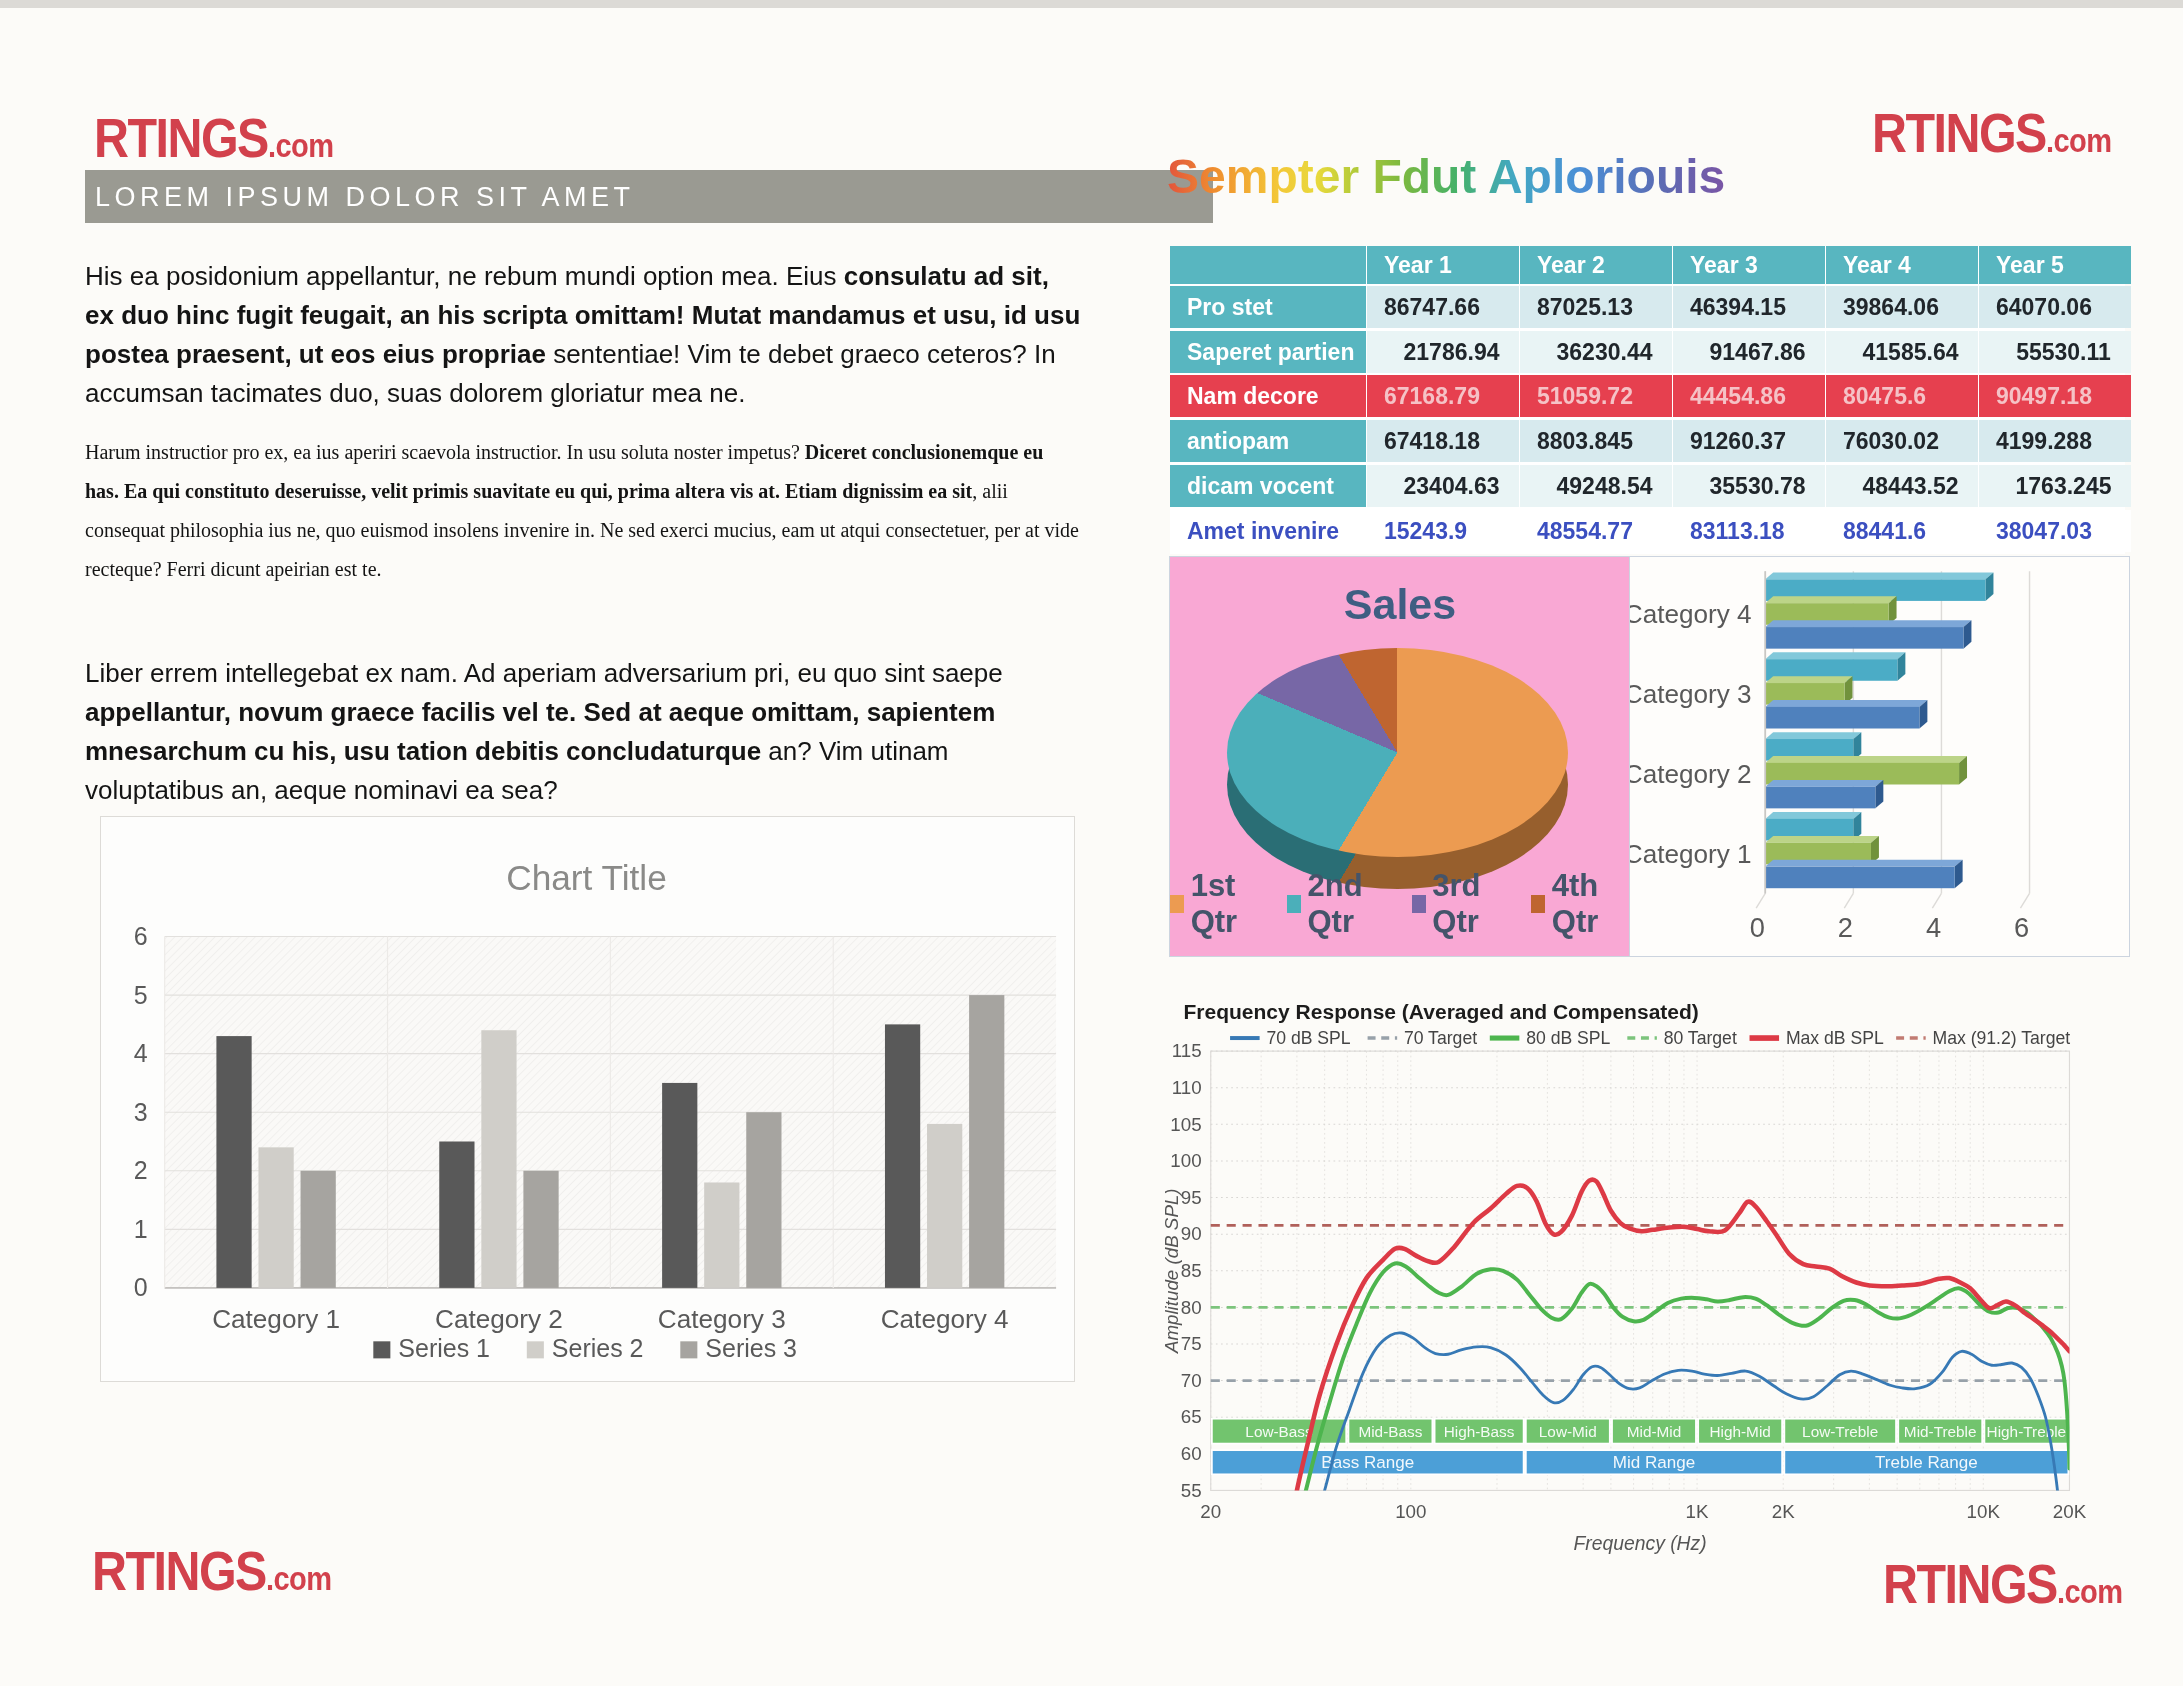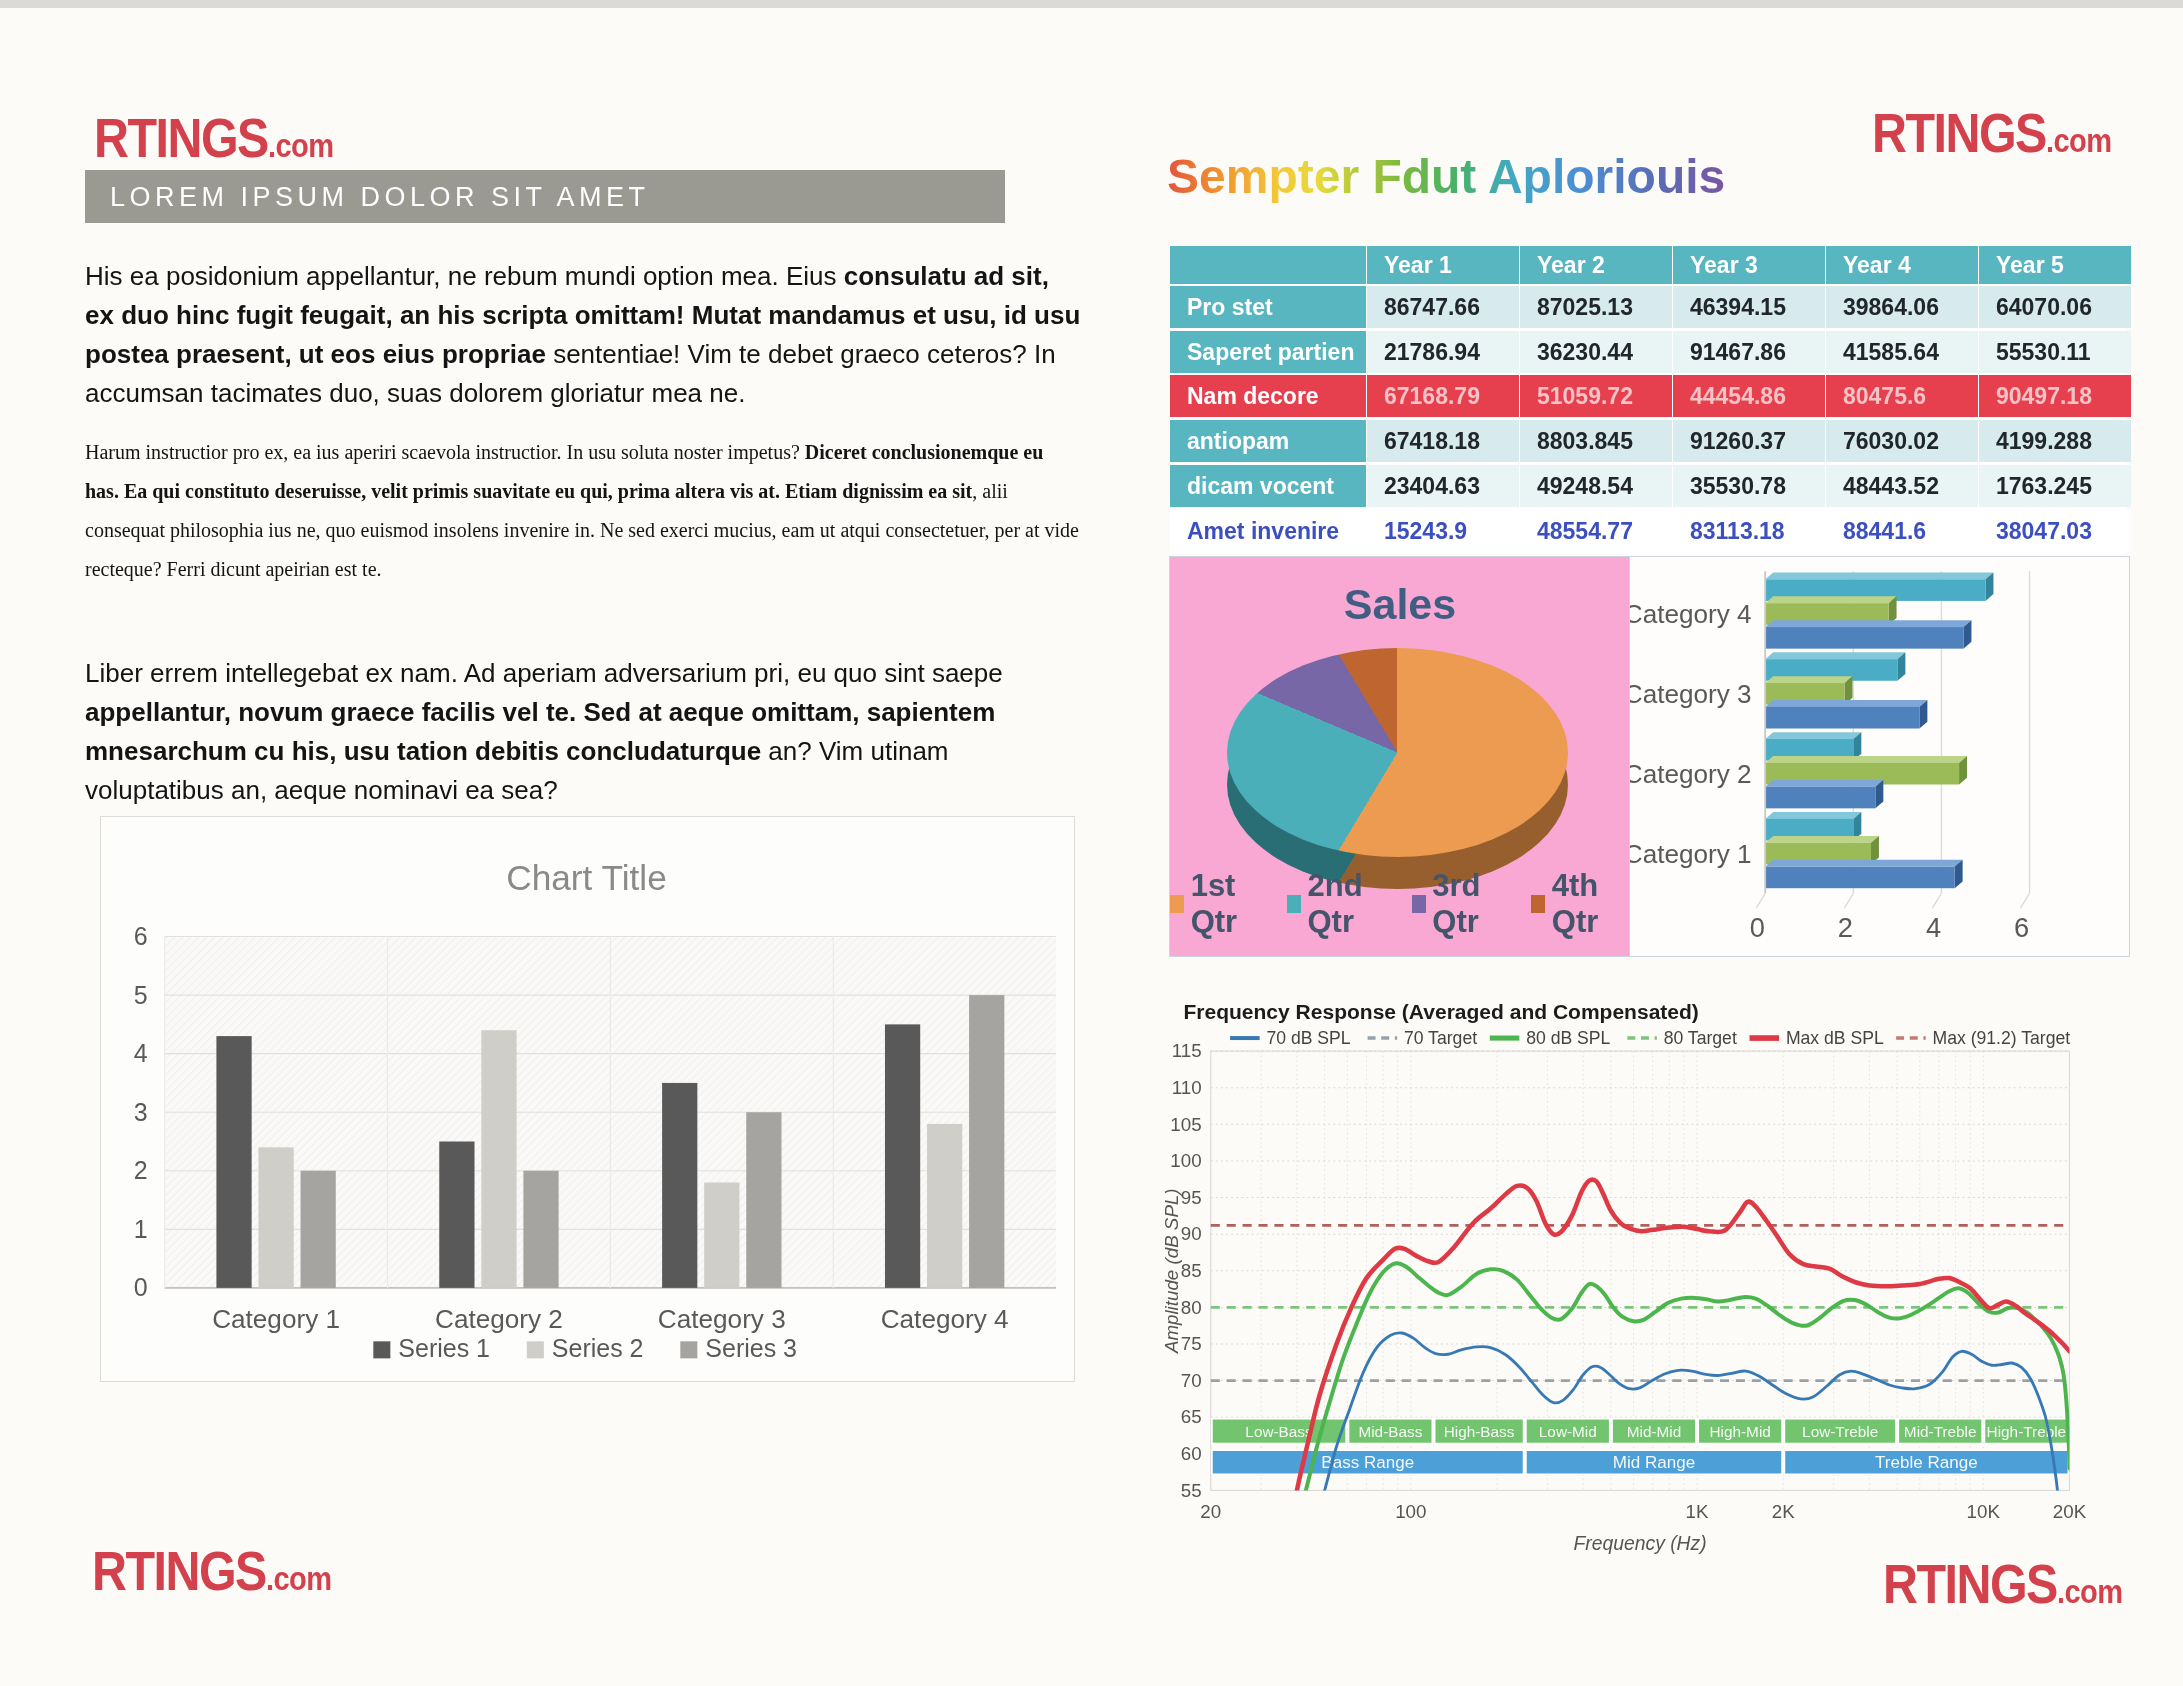--- a/index.html
+++ b/index.html
@@ -10,39 +10,39 @@
   
   #watermark{position:absolute;left:398px;top:171px;width:1819px;z-index:0;
     transform:rotate(-47deg);transform-origin:50% 50%;
     font-size:353px;font-weight:bold;letter-spacing:24px;color:#dbd9d5;opacity:.55;
     top:597px;left:313px;white-space:nowrap;}
   
   .logo{white-space:nowrap;color:#d2414c;font-weight:bold;transform:scaleX(.88);transform-origin:left center;}
   .logo .big{font-size:55px;letter-spacing:-1.7px;}
   .logo .small{font-size:33px;letter-spacing:-0.6px;}
   
-  #graybar{left:85px;top:170px;width:920px;height:53px;background:#9a9a92;
-    color:#fff;font-size:27px;letter-spacing:4.5px;line-height:55px;padding-left:25px;box-sizing:border-box;}
+  #graybar{left:85px;top:170px;width:1128px;height:53px;background:#9a9a92;
+    color:#fff;font-size:27px;letter-spacing:4.5px;line-height:55px;padding-left:10px;box-sizing:border-box;}
   
   .para{left:85px;width:996px;font-size:26px;line-height:39px;color:#141414;}
   .para.serif{font-family:"Liberation Serif",serif;font-size:20px;line-height:39px;}
   
   #colbox{left:100px;top:816px;width:973px;height:564px;background:#fdfdfc;border:1.1px solid #dddbd7;}
   
   #rainbow{left:1167px;top:149px;font-size:48px;font-weight:bold;
     background:linear-gradient(90deg,#e2543c 0%,#f0912f 9%,#f3c838 20%,#e8d93c 27%,#b8cc3a 33%,#7db93f 42%,#45b169 52%,#43a8c2 62%,#4b8fd6 74%,#5b6cb4 88%,#7a55a5 100%);
     -webkit-background-clip:text;background-clip:text;color:transparent;}
   
   #tablewrap{left:1170px;top:246px;width:955px;background:#fff;}
   .trow{display:grid;grid-template-columns:196px 152px 152px 152px 152px 152px;gap:1px;margin-bottom:2.3px;}
   .tcell{height:42px;line-height:42px;padding-left:17px;font-size:23px;font-weight:bold;white-space:nowrap;overflow:hidden;}
   .thead .tcell{height:38px;line-height:38px;background:#58b6c0;color:#fff;}
   .lab{background:#58b6c0;color:#fff;}
   .row-a .val{background:#d7eaee;color:#20262b;}
-  .row-b .val{background:#e9f4f5;color:#20262b;}
+  .row-b .val{background:#e9f4f5;color:#20262b;text-align:center;}
   .row-red{margin-bottom:3.4px;}
   .row-red .tcell{background:#e6404f;}
   .row-red .lab{color:#fff;background:#e6404f;}
   .row-red .val{color:#f5c2c6;}
   .row-blue{margin-top:3.4px;}
   .row-blue .tcell{background:#fff;color:#3b4fc0;}
   
   #piebox{left:1169px;top:556px;width:462px;height:401px;background:#f9a8d4;border:1.1px solid #ccd4df;box-sizing:border-box;}
   #hbarbox{left:1629px;top:556px;width:501px;height:401px;background:#fefdfb;border:1.1px solid #ccd4df;box-sizing:border-box;}
   #pie-title{position:absolute;left:0;top:23px;width:100%;text-align:center;

